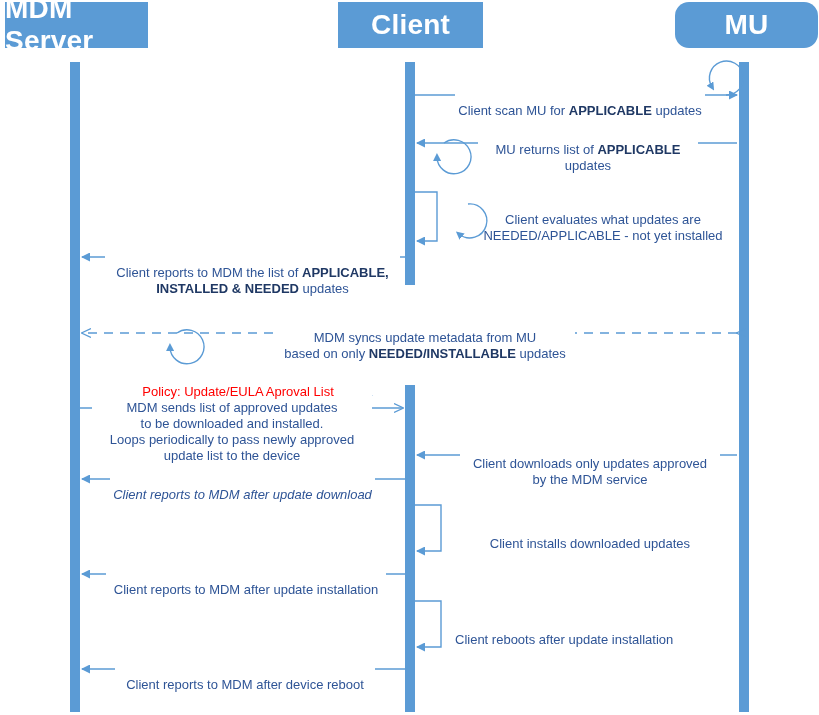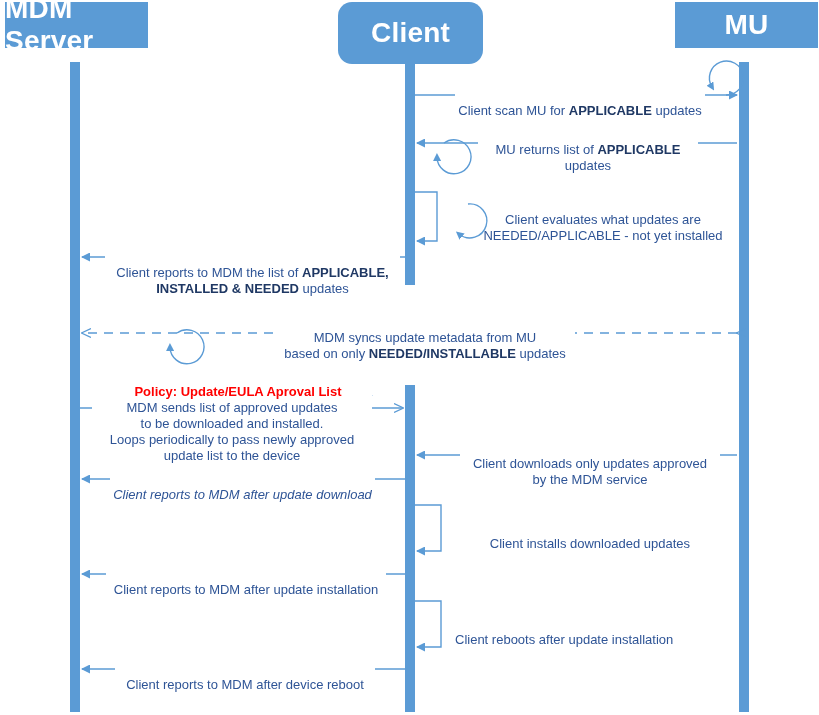--- a/index.html
+++ b/index.html
@@ -13,39 +13,39 @@
              display:flex;align-items:center;justify-content:center;
              font-size:28px;font-weight:bold;letter-spacing:.2px;}
 
   
   .lifeline{position:absolute;background:#5B9BD5;}
 
   
   .msg{position:absolute;color:#2E5496;font-size:13px;line-height:16px;
        text-align:center;white-space:pre-line;}
   .msg b{font-weight:bold;color:#1F3864;}
-  .policy{color:#FF0000;font-weight:bold;padding-left:12px;}
+  .policy{color:#FF0000;font-weight:normal;padding-left:12px;}
 
   svg.overlay{position:absolute;left:0;top:0;width:819px;height:715px;
               pointer-events:none;}
 </style>
 </head>
 <body>
 
 <div class="canvas">
 
   <div class="actor-box" style="left:5px;top:2px;width:143px;height:46px;">
     <span>MDM Server</span>
   </div>
 
-  <div class="actor-box" style="left:338px;top:2px;width:145px;height:62px;border-radius:14px;">
+  <div class="actor-box" style="left:338px;top:2px;width:145px;height:46px;">
     <span>Client</span>
   </div>
 
-  <div class="actor-box" style="left:675px;top:2px;width:143px;height:46px;">
+  <div class="actor-box" style="left:675px;top:2px;width:143px;height:46px;border-radius:14px;">
     <span>MU</span>
   </div>
 
   <div class="lifeline" style="left:70px;top:62px;width:10px;height:650px;"></div>
 
   <div class="lifeline" style="left:405px;top:62px;width:10px;height:223px;"></div>
 
   <div class="lifeline" style="left:405px;top:385px;width:10px;height:327px;"></div>
 
   <div class="lifeline" style="left:739px;top:62px;width:10px;height:650px;"></div>

